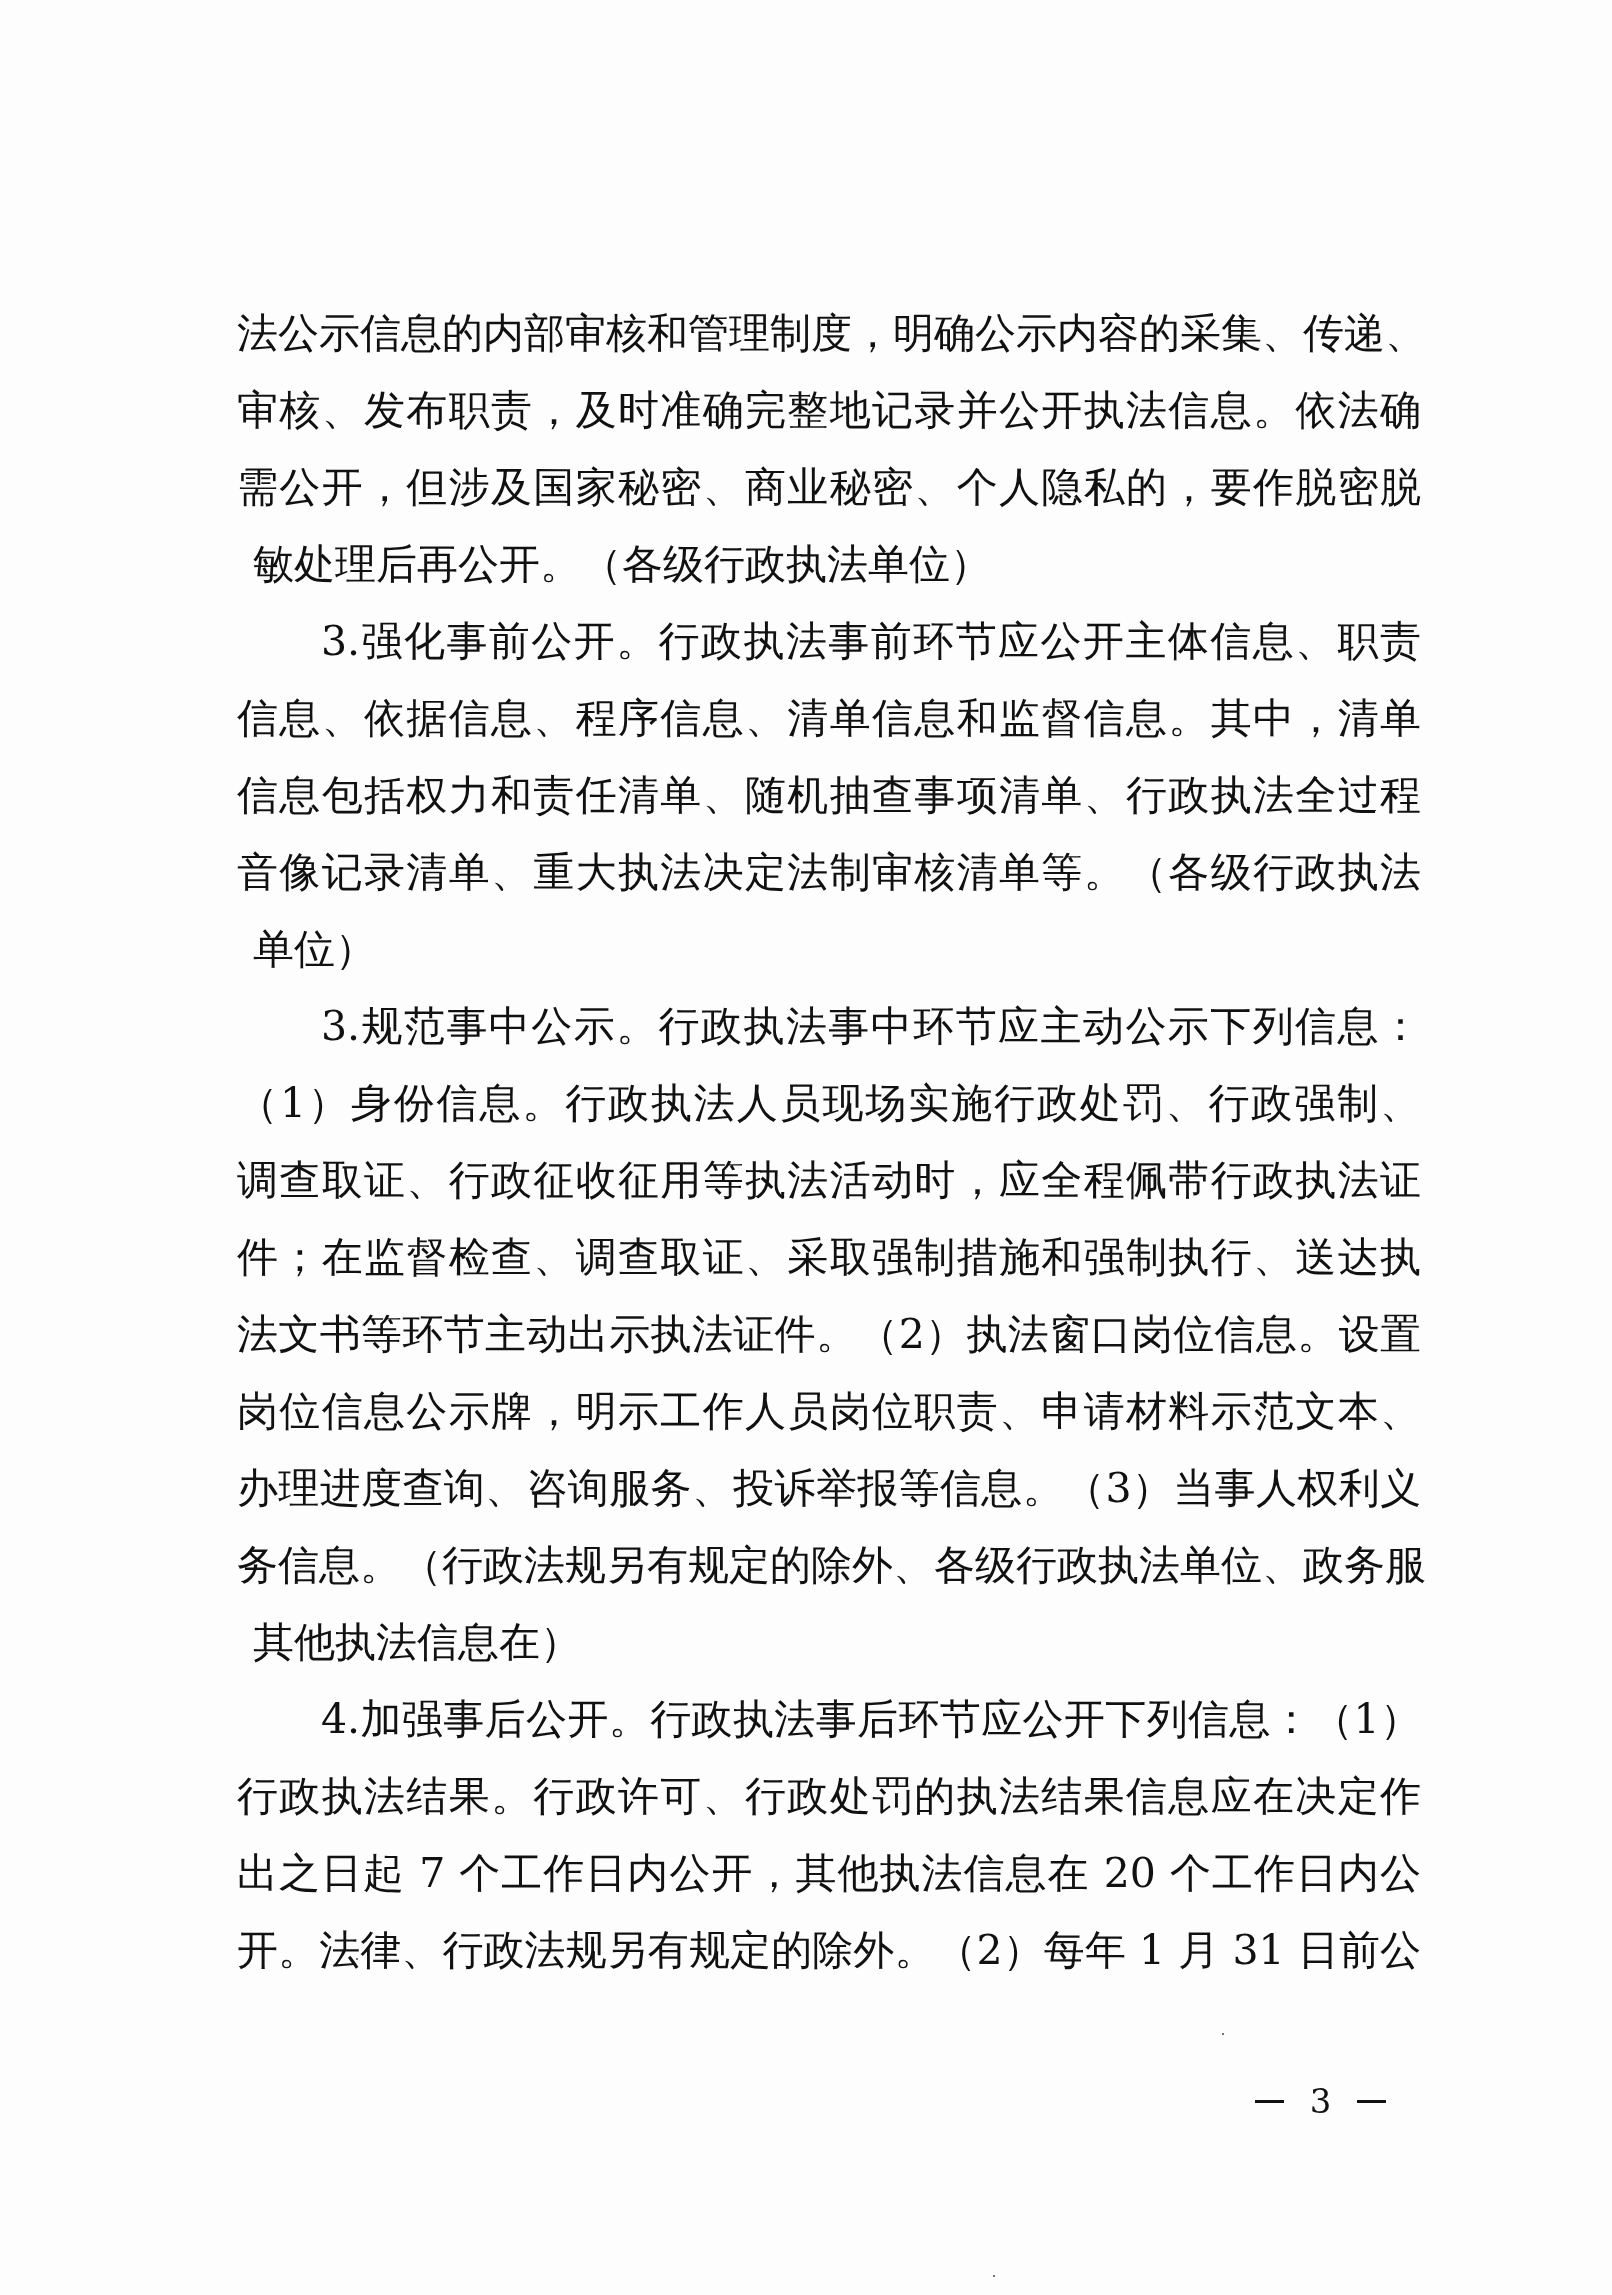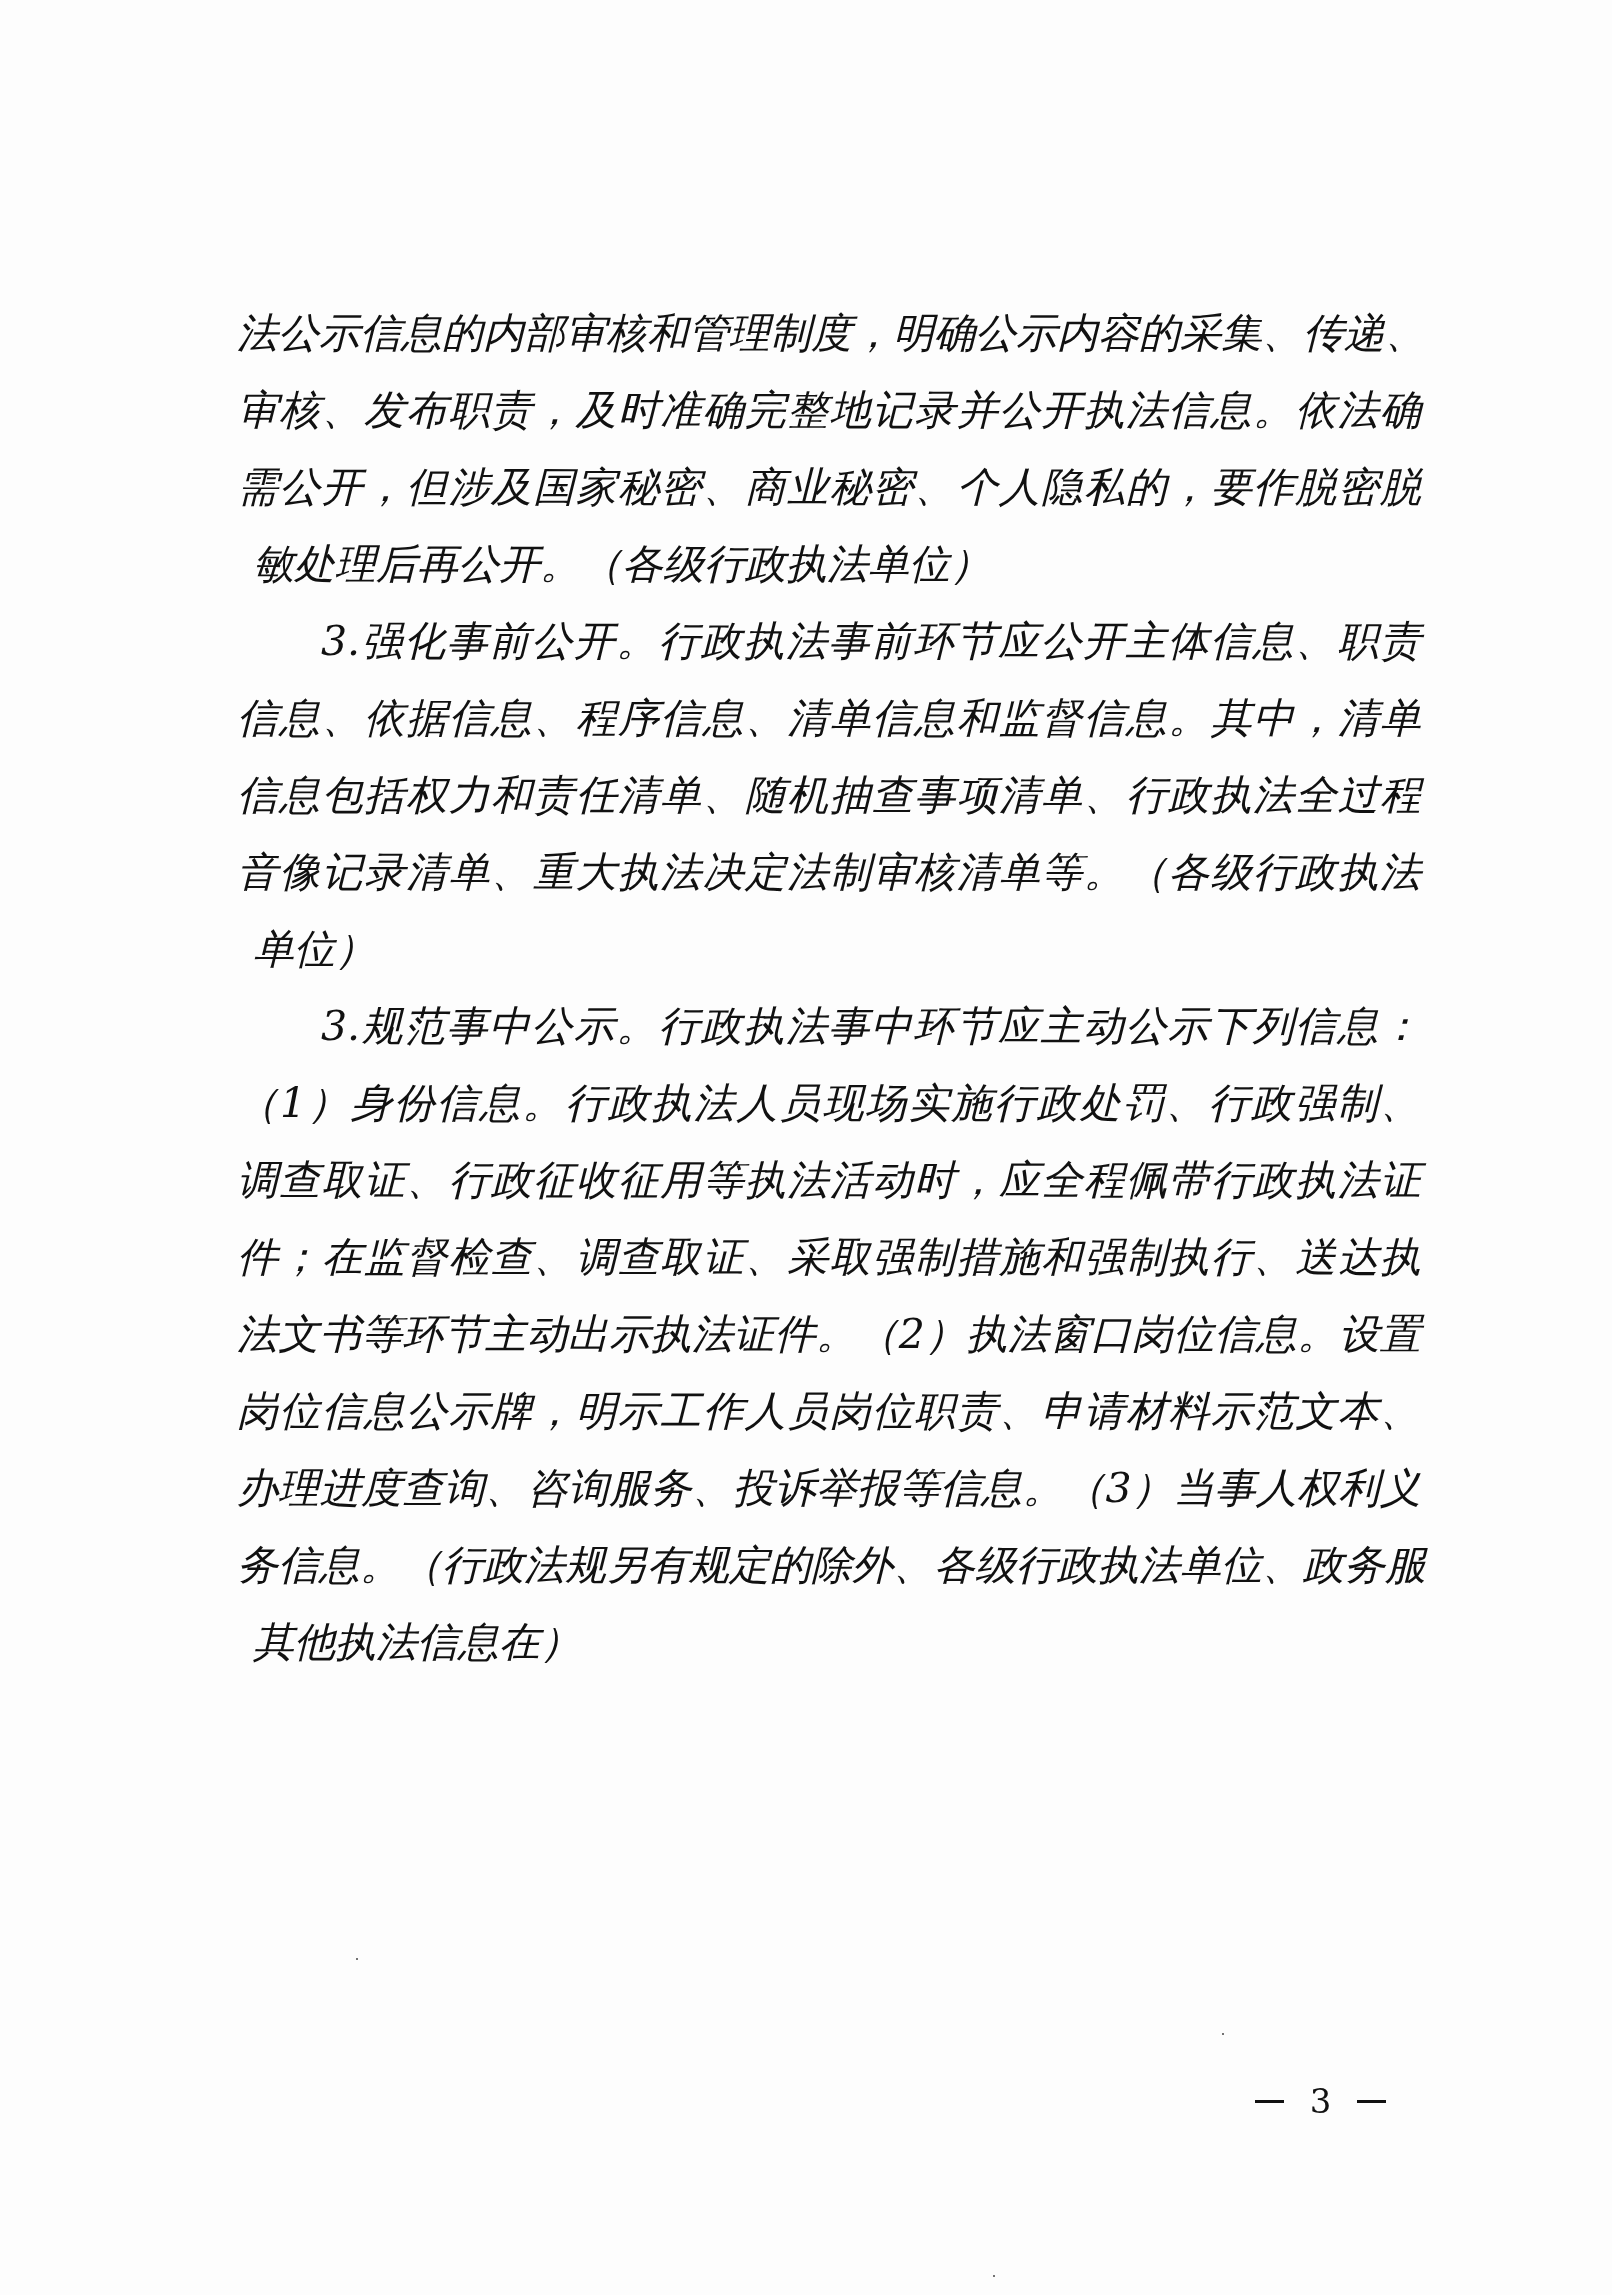--- a/index.html
+++ b/index.html
@@ -20,21 +20,20 @@
     left: 0; top: 0;
     width: 1612px;
     height: 2295px;
     background: #fdfdfd;
   }
   .body-text {
     position: absolute;
     left: 237px;
     top: 302px;
     width: 1184px;
-    font-style: italic;
   }
   .line {
     display: block;
     height: 77px;
     line-height: 63px;
     font-size: 41px;
     white-space: nowrap;
     text-align: justify;
     text-align-last: justify;
     letter-spacing: 0;
@@ -102,20 +101,26 @@
       <span class="line">（1）身份信息。行政执法人员现场实施行政处罚、行政强制、</span>
       <span class="line">调查取证、行政征收征用等执法活动时，应全程佩带行政执法证</span>
       <span class="line">件；在监督检查、调查取证、采取强制措施和强制执行、送达执</span>
       <span class="line">法文书等环节主动出示执法证件。（2）执法窗口岗位信息。设置</span>
       <span class="line">岗位信息公示牌，明示工作人员岗位职责、申请材料示范文本、</span>
       <span class="line">办理进度查询、咨询服务、投诉举报等信息。（3）当事人权利义</span>
       <span class="line">务信息。（行政法规另有规定的除外、各级行政执法单位、政务服</span>
       <span class="line last">其他执法信息在）</span>
     </div>
 
+    <div>
+      <span class="line indent">4.加强事后公开。行政执法事后环节应公开下列信息：（1）</span>
+      <span class="line">行政执法结果。行政许可、行政处罚的执法结果信息应在决定作</span>
+      <span class="line">出之日起 7 个工作日内公开，其他执法信息在 20 个工作日内公</span>
+      <span class="line">开。法律、行政法规另有规定的除外。（2）每年 1 月 31 日前公</span>
+    </div>
 
   </div>
 
   <div class="page-number">
     <span class="dash"></span>
     <span>3</span>
     <span class="dash"></span>
   </div>
 
   <span class="speck" style="left:356px; top:1958px;"></span>

